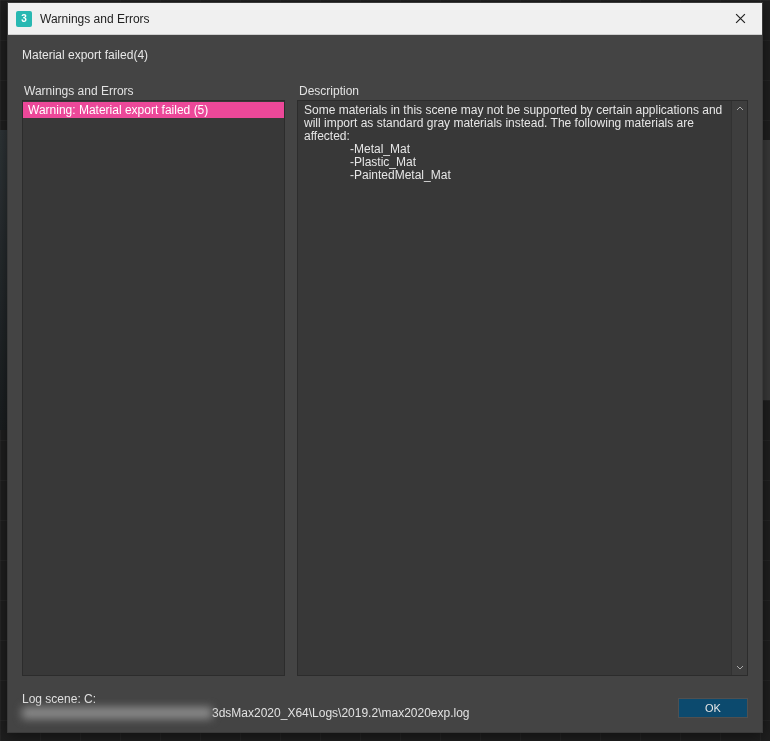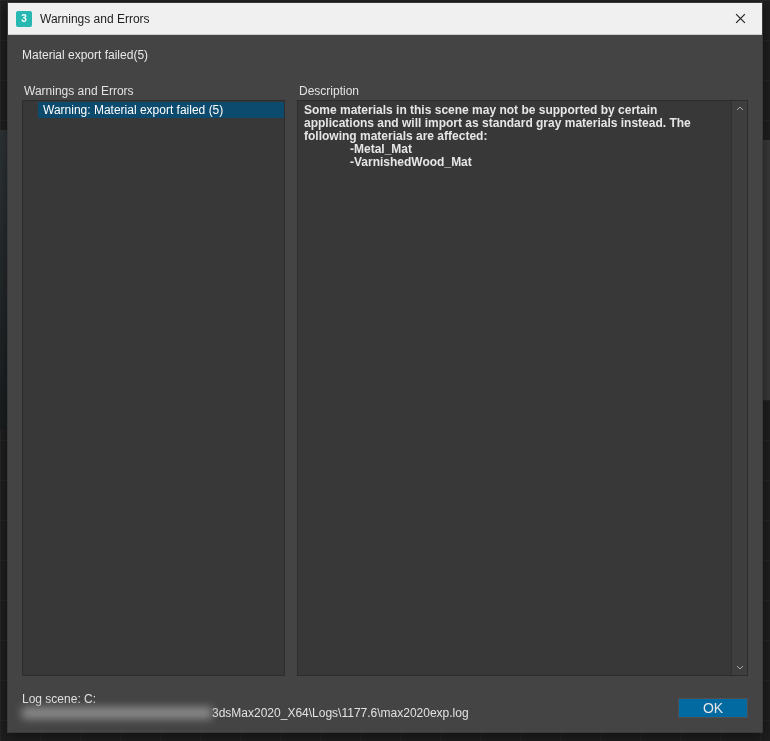--- a/index.html
+++ b/index.html
@@ -114,35 +114,33 @@
     }
     .list-item {
       height: 16px;
       line-height: 16px;
       font-size: 12px;
       padding: 0 5px;
       white-space: nowrap;
       overflow: hidden;
     }
     .list-item.selected {
-      background: #0c4a6e;
+      background: #ec4899;
       color: #fff;
-      margin-left: 15px;
     }
     .desc-box {
       display: flex;
     }
     .desc-content {
       flex: 1;
       padding: 3px 6px;
       font-size: 12px;
       line-height: 13px;
       color: #e6e6e6;
       overflow: hidden;
-      font-weight: bold;
     }
     .scroll-track {
       width: 16px;
       background: #3e3e3e;
       border-left: 1px solid #323232;
       position: relative;
     }
     .scroll-arrow {
       position: absolute;
       left: 0; right: 0;
@@ -167,24 +165,24 @@
     .blur {
       display: inline-block;
       width: 190px; height: 12px;
       background: #8a8a8a;
       filter: blur(4px);
       border-radius: 2px;
       margin-right: 0px;
     }
     .ok-btn {
       width: 70px; height: 20px;
-      background: #0369a1;
+      background: #0c4a6e;
       border: 1px solid #505050;
       color: #e6e6e6;
-      font-size: 14px;
+      font-size: 11px;
       display: flex; align-items: center; justify-content: center;
       cursor: pointer;
       margin-bottom: 2px;
     }
     .mat-line { padding-left: 6px; margin-left: 40px; }
   </style>
 </head>
 <body>
 
 <div class="backdrop"></div>
@@ -198,41 +196,42 @@
     <div class="title-text">Warnings and Errors</div>
     <div class="close-btn">
       <svg viewBox="0 0 10 10">
         <path d="M1 1 L9 9 M9 1 L1 9" stroke="#222" stroke-width="1.1" fill="none"></path>
       </svg>
     </div>
   </div>
 
   <div class="body">
 
-    <div class="subtitle">Material export failed(5)</div>
+    <div class="subtitle">Material export failed(4)</div>
 
     <div class="panes">
 
       <div class="pane left-pane">
         <div class="pane-label">Warnings and Errors</div>
         <div class="list-box">
           <div id="warnings-list-mount">
               <div class="list-item selected">Warning: Material export failed (5)</div>
             </div>
         </div>
       </div>
 
       <div class="pane right-pane">
         <div class="pane-label">Description</div>
         <div class="desc-box">
           <div class="desc-content">
             <div>Some materials in this scene may not be supported by certain applications and will import as standard gray materials instead. The following materials are affected:</div>
             <div id="materials-mount">
                 <div class="mat-line">-Metal_Mat</div>
-                <div class="mat-line">-VarnishedWood_Mat</div>
+                <div class="mat-line">-Plastic_Mat</div>
+                <div class="mat-line">-PaintedMetal_Mat</div>
               </div>
           </div>
           <div class="scroll-track">
             <div class="scroll-arrow up">
               <svg viewBox="0 0 8 8">
                   <path d="M1 5 L4 2 L7 5" stroke="#aaa" stroke-width="1" fill="none"></path>
                 </svg>
             </div>
             <div class="scroll-arrow down">
               <svg viewBox="0 0 8 8">
@@ -243,20 +242,20 @@
         </div>
       </div>
 
     </div>
 
     <div class="footer">
       <div>
         <div class="log-label">Log scene: C:</div>
         <div class="log-path">
           <span class="blur"></span>
-            <span>3dsMax2020_X64\Logs\1177.6\max2020exp.log</span>
+            <span>3dsMax2020_X64\Logs\2019.2\max2020exp.log</span>
         </div>
       </div>
       <div class="ok-btn">OK</div>
     </div>
 
   </div>
 </div>
 
 </body></html>

